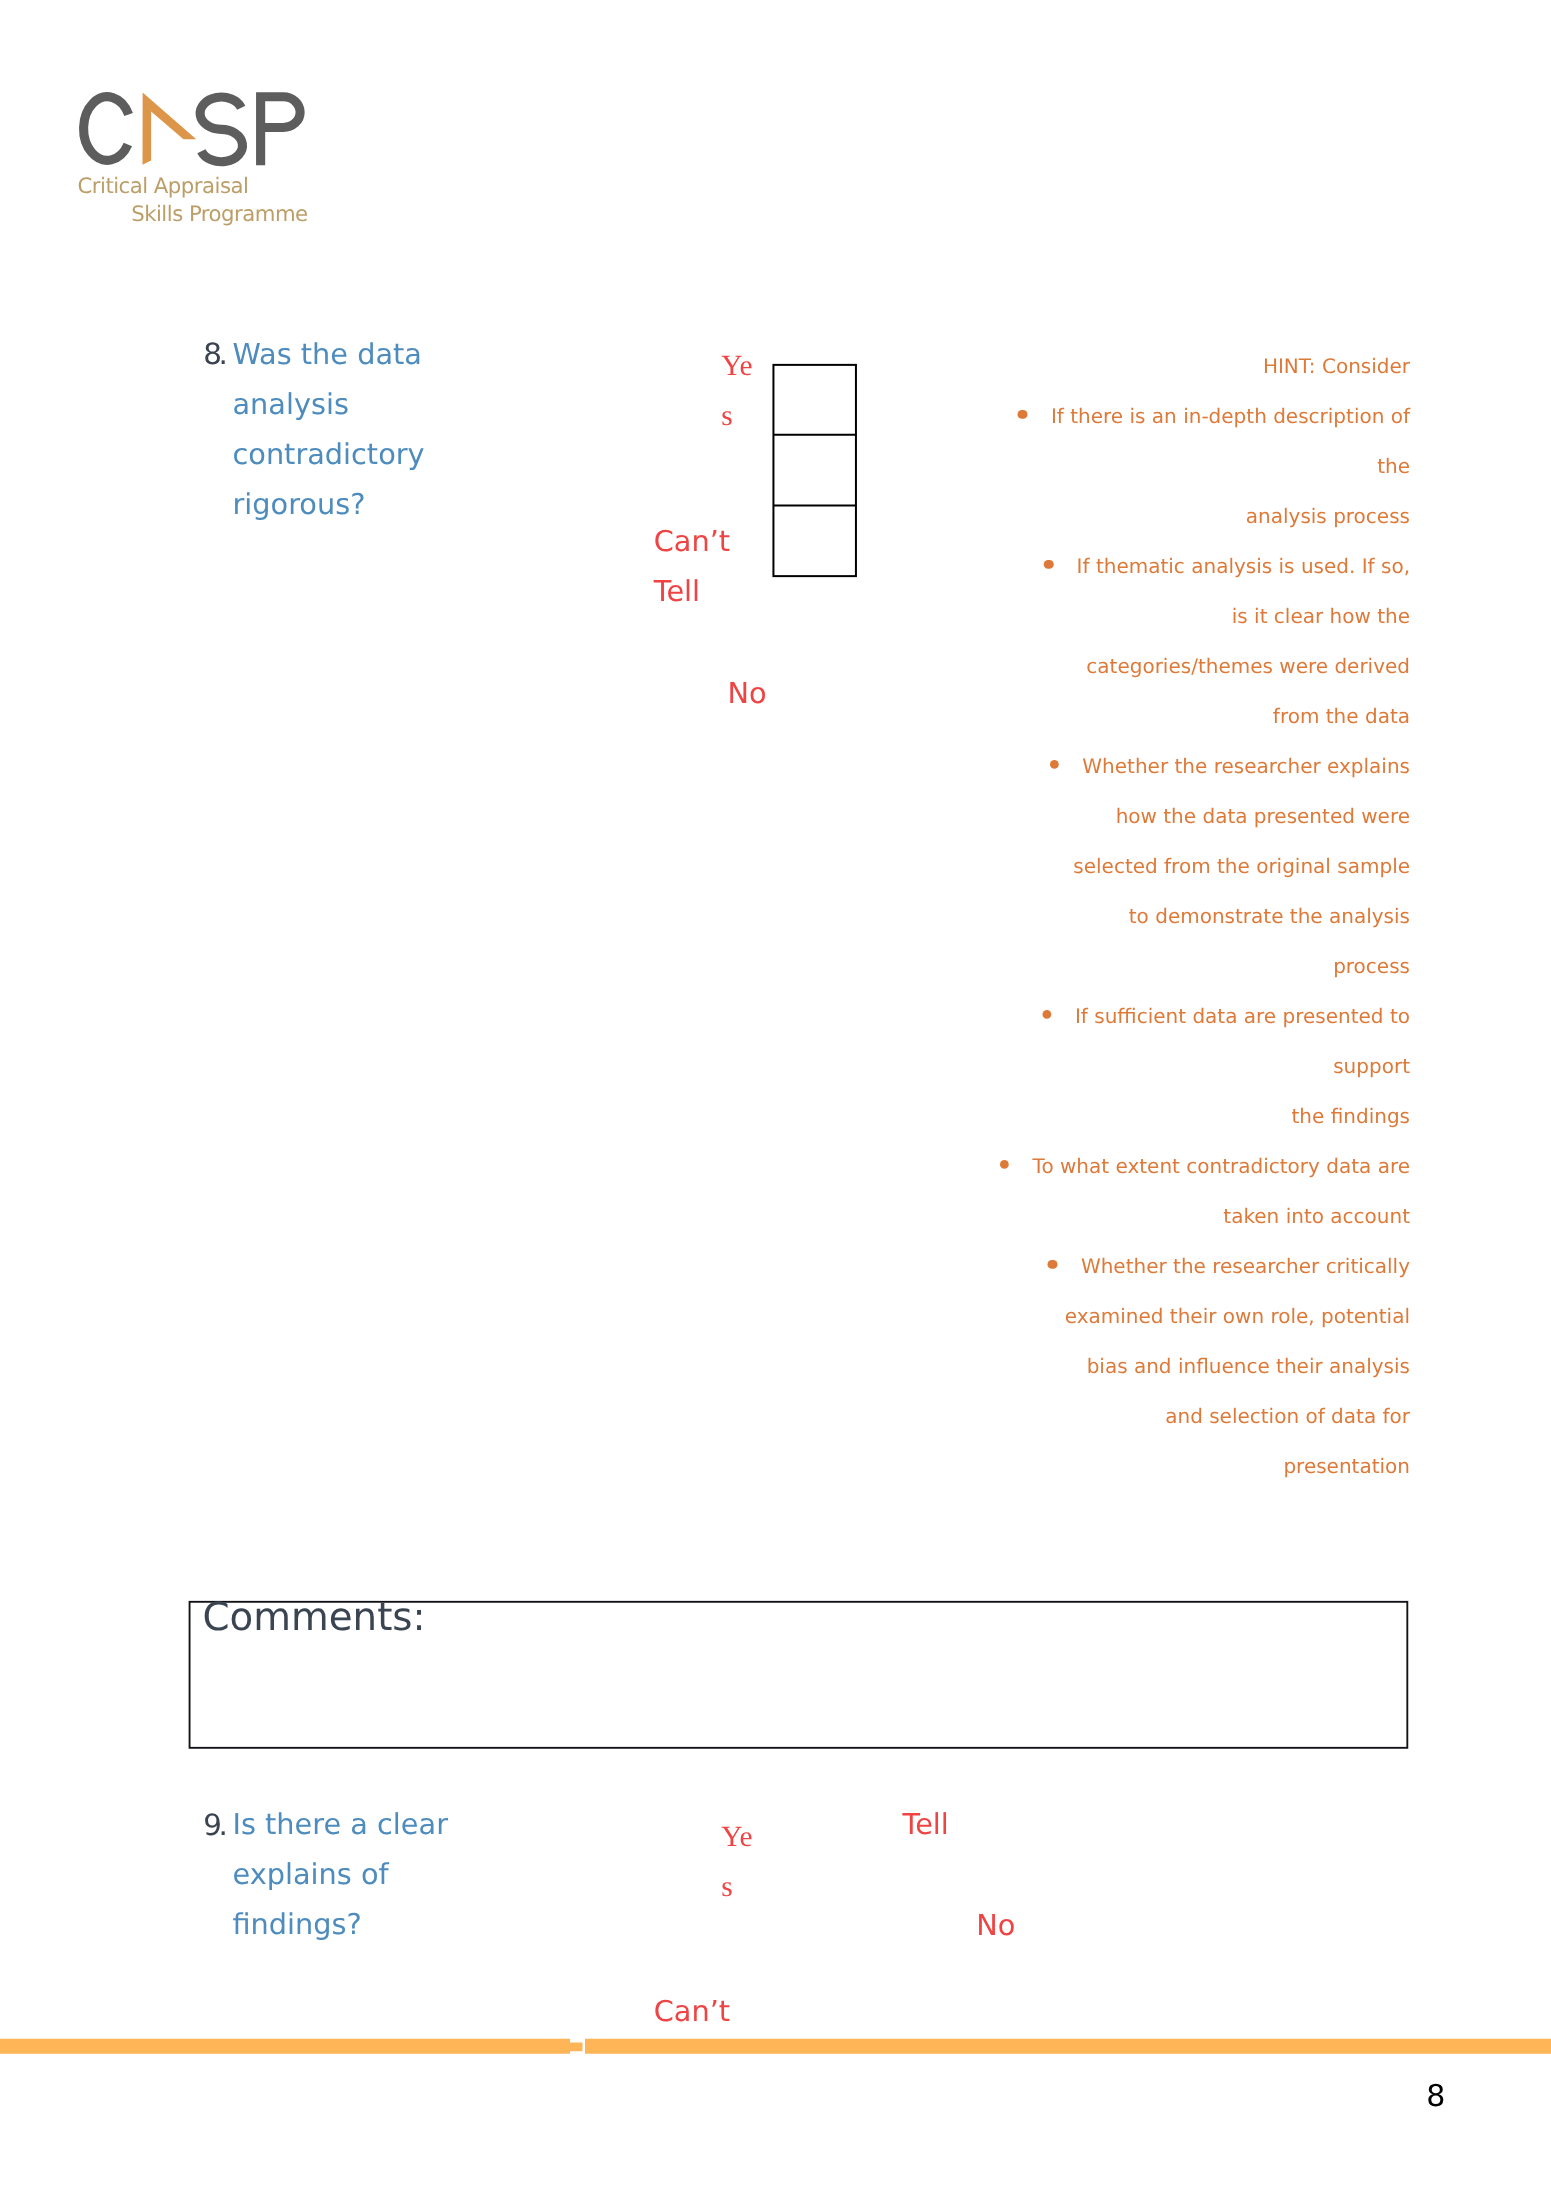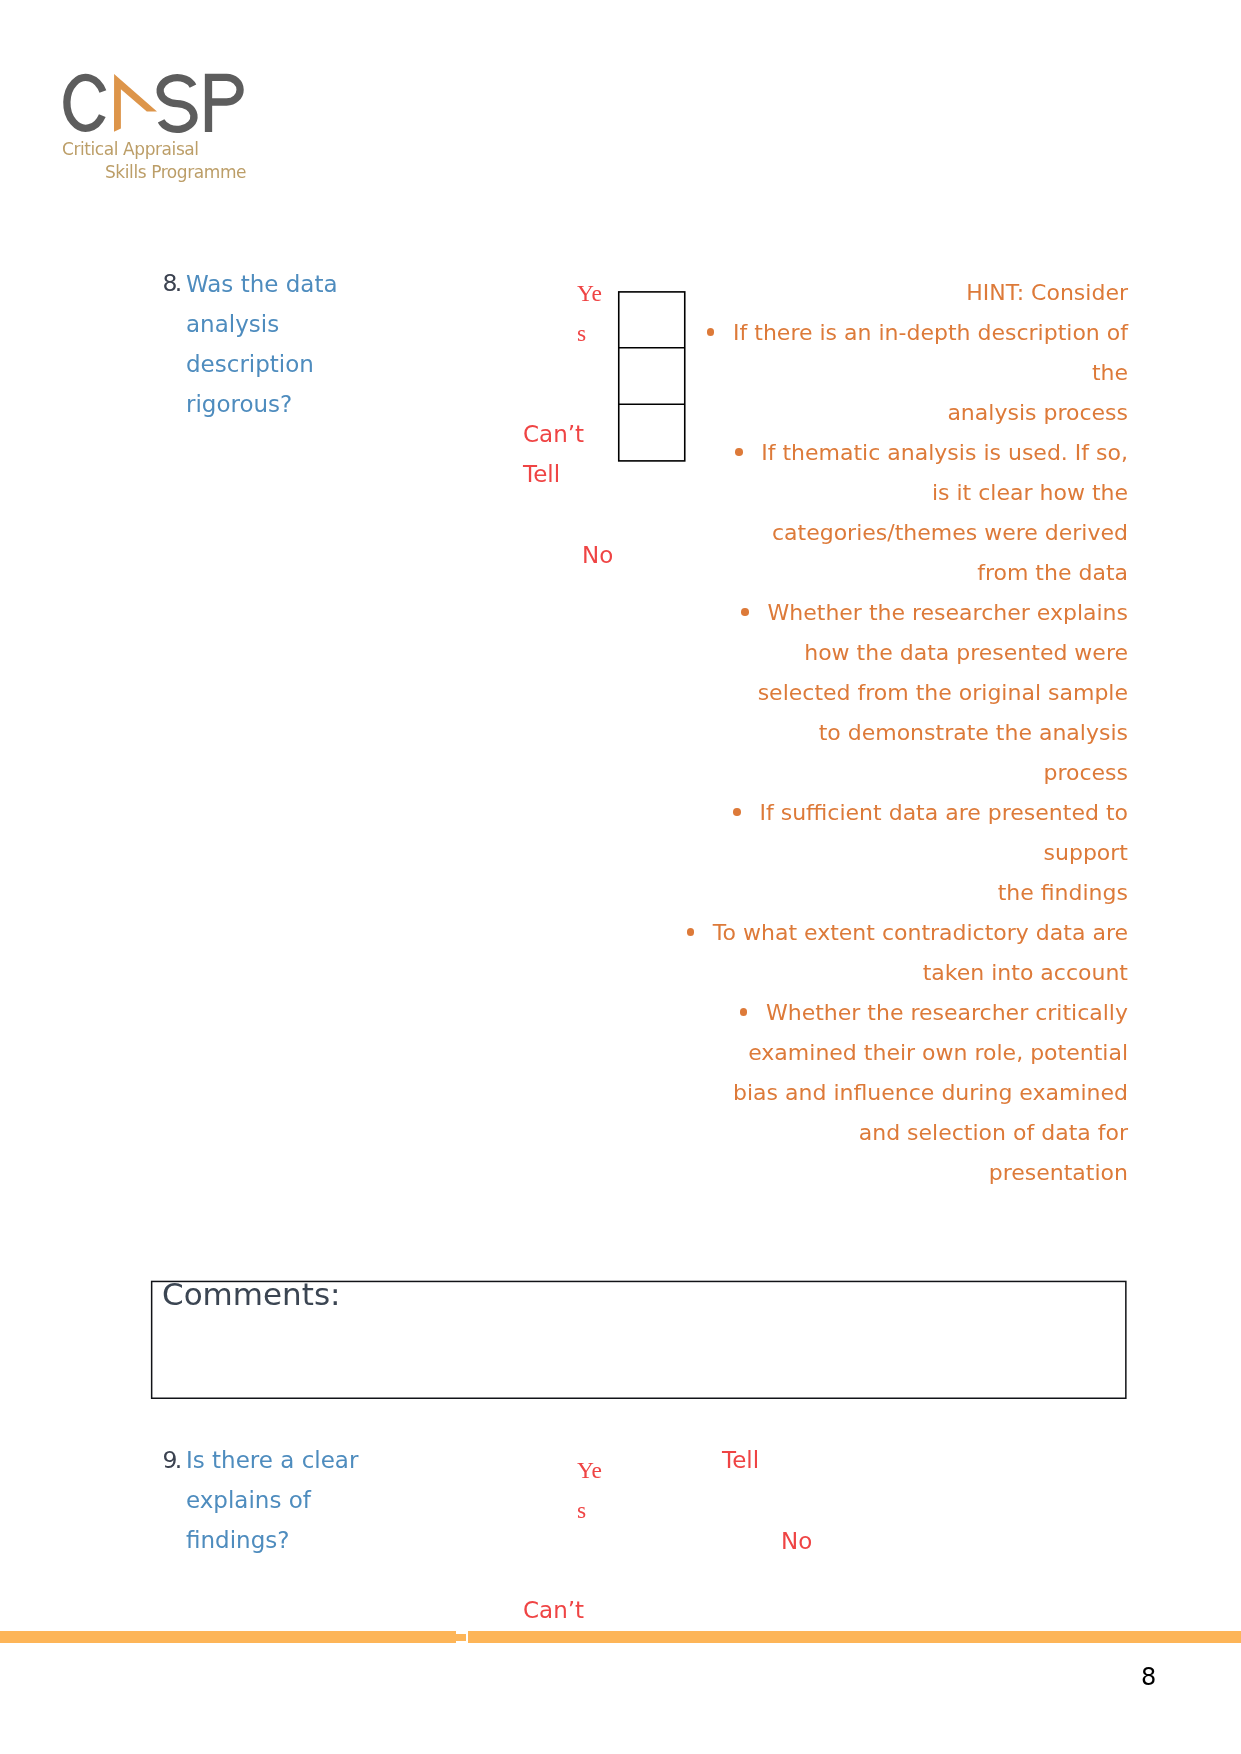--- a/index.html
+++ b/index.html
@@ -19,21 +19,21 @@
   .qtext{position:absolute;font-size:23px;color:#4e8cbe;line-height:40px;white-space:nowrap;}
 
   .optlabel{position:absolute;font-size:23px;color:#ef4444;line-height:40px;white-space:nowrap;}
   .optlabel.serif{font-family:"Liberation Serif",serif;font-size:23.5px;}
 
   
   #boxes8{position:absolute;left:617px;top:290px;width:72px;height:176px;}
   #boxes8 svg{position:absolute;left:0;top:0;display:block;}
 
   
-  .hintline{position:absolute;right:113px;font-size:22px;color:#dd7a39;line-height:40px;
+  .hintline{position:absolute;right:113px;font-size:16px;color:#dd7a39;line-height:40px;
             white-space:nowrap;text-align:left;}
   .hintline .htxt{display:inline-block;vertical-align:baseline;}
   .hintline .hbul{display:inline-block;width:7.6px;height:7.6px;border-radius:50%;
                   background:#dd7a39;vertical-align:middle;margin-right:18.7px;
                   position:relative;top:-2.2px;}
 
   
   #commentsbox{position:absolute;left:150px;top:1280px;width:979px;height:122px;}
   #commentsbox svg{position:absolute;left:0;top:0;display:block;}
   #commentslabel{position:absolute;left:12px;top:-3px;font-size:31px;color:#3b4552;line-height:34px;white-space:nowrap;}
@@ -58,21 +58,21 @@
       </g>
     </svg>
     <div class="tagline" style="left:2px;top:75px;">Critical Appraisal</div>
     <div class="tagline" style="left:45px;top:98px;">Skills Programme</div>
   </div>
 
   <div>
     <div class="qnum" style="left:162.5px;top:263px;">8.</div>
     <div class="qtext" style="left:186px;top:264px;">Was the data</div>
     <div class="qtext" style="left:186px;top:304px;">analysis</div>
-    <div class="qtext" style="left:186px;top:344px;">description</div>
+    <div class="qtext" style="left:186px;top:344px;">contradictory</div>
     <div class="qtext" style="left:186px;top:384px;">rigorous?</div>
   </div>
 
   <div>
     <div class="optlabel serif" style="left:577px;top:273px;">Ye</div>
     <div class="optlabel serif" style="left:577px;top:313px;">s</div>
     <div class="optlabel" style="left:523px;top:413.5px;">Can’t</div>
     <div class="optlabel" style="left:523px;top:453.5px;">Tell</div>
     <div class="optlabel" style="left:582px;top:534.5px;">No</div>
   </div>
@@ -102,21 +102,21 @@
     <div class="hintline" style="top:673px;"><span class="htxt">selected from the original sample</span></div>
     <div class="hintline" style="top:713px;"><span class="htxt">to demonstrate the analysis</span></div>
     <div class="hintline" style="top:753px;"><span class="htxt">process</span></div>
     <div class="hintline" style="top:793px;"><span class="hbul"></span><span class="htxt">If sufficient data are presented to</span></div>
     <div class="hintline" style="top:833px;"><span class="htxt">support</span></div>
     <div class="hintline" style="top:873px;"><span class="htxt">the findings</span></div>
     <div class="hintline" style="top:913px;"><span class="hbul"></span><span class="htxt">To what extent contradictory data are</span></div>
     <div class="hintline" style="top:953px;"><span class="htxt">taken into account</span></div>
     <div class="hintline" style="top:993px;"><span class="hbul"></span><span class="htxt">Whether the researcher critically</span></div>
     <div class="hintline" style="top:1033px;"><span class="htxt">examined their own role, potential</span></div>
-    <div class="hintline" style="top:1073px;"><span class="htxt">bias and influence during examined</span></div>
+    <div class="hintline" style="top:1073px;"><span class="htxt">bias and influence their analysis</span></div>
     <div class="hintline" style="top:1113px;"><span class="htxt">and selection of data for</span></div>
     <div class="hintline" style="top:1153px;"><span class="htxt">presentation</span></div>
   </div>
 
   <div id="commentsbox">
     <svg width="979" height="122" viewBox="0 0 979 122">
       <rect x="1.65" y="1.45" width="974.2" height="116.8" fill="none" stroke="#111317" stroke-width="1.5"></rect>
     </svg>
     <div id="commentslabel">Comments:</div>
   </div>

